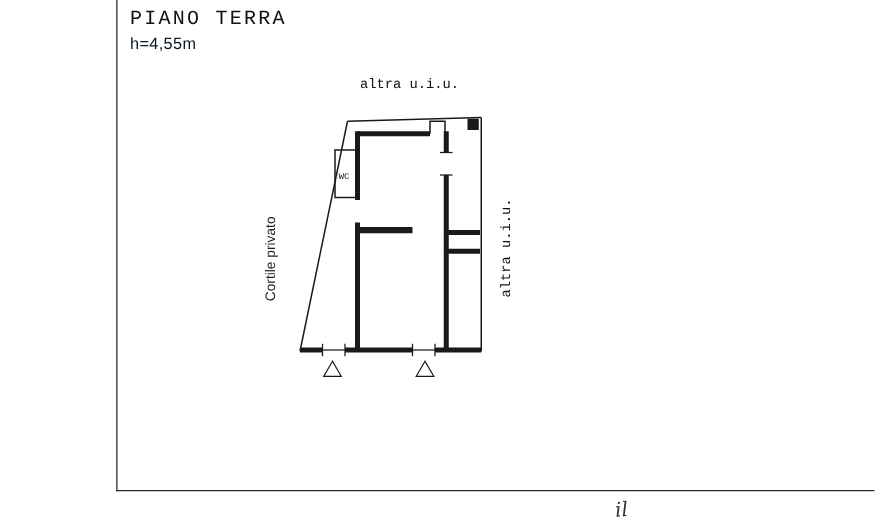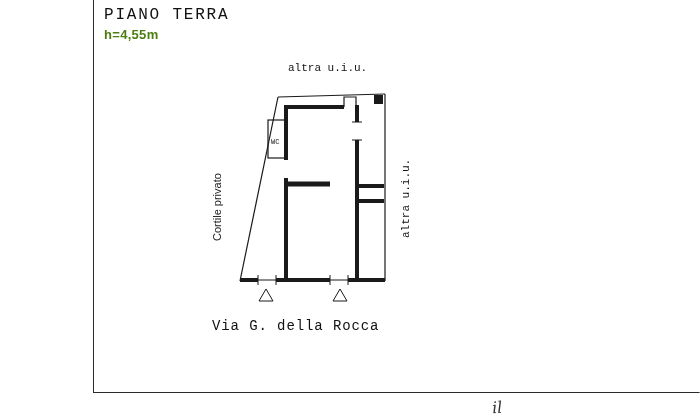--- a/index.html
+++ b/index.html
@@ -10,21 +10,21 @@
     border-radius:32px;
   }
   .frame-left{position:absolute;left:93px;top:0;width:1px;height:393px;background:#2a2a2a;}
   .frame-bottom{position:absolute;left:93px;top:392px;width:607px;height:1px;background:#2a2a2a;}
   .title{
     position:absolute;left:104px;top:6px;font-size:16px;letter-spacing:1.8px;
     font-family:"Liberation Mono","DejaVu Sans Mono",monospace;color:#111;
   }
   .height-note{
     position:absolute;left:104px;top:27px;font-size:13px;letter-spacing:0.3px;
-    font-family:"Liberation Sans","DejaVu Sans",sans-serif;color:#4d7c0f;font-weight:bold;
+    font-family:"Liberation Sans","DejaVu Sans",sans-serif;color:#0f172a;
   }
   .label-top{
     position:absolute;left:288px;top:62px;font-size:11px;white-space:nowrap;color:#111;
   }
   .label-left{
     position:absolute;left:211px;top:241px;font-size:11px;white-space:nowrap;color:#222;
     font-family:"Liberation Sans","DejaVu Sans",sans-serif;
     transform:rotate(-90deg);transform-origin:0 0;
   }
   .label-right{
@@ -94,17 +94,16 @@
     <rect class="solid" x="374" y="95" width="9" height="9"></rect>
 
     <path class="hair" d="M266,289 L259,301 L273,301 Z"></path>
     <path class="hair" d="M340,289 L333,301 L347,301 Z"></path>
   </svg>
 
   <div class="label-top">altra u.i.u.</div>
   <div class="label-left">Cortile privato</div>
   <div class="label-right">altra u.i.u.</div>
   <div class="label-wc">WC</div>
-  <div class="label-street">Via G. della Rocca</div>
 
   <div class="handwriting">il</div>
 
 </div>
 
 </body></html>

